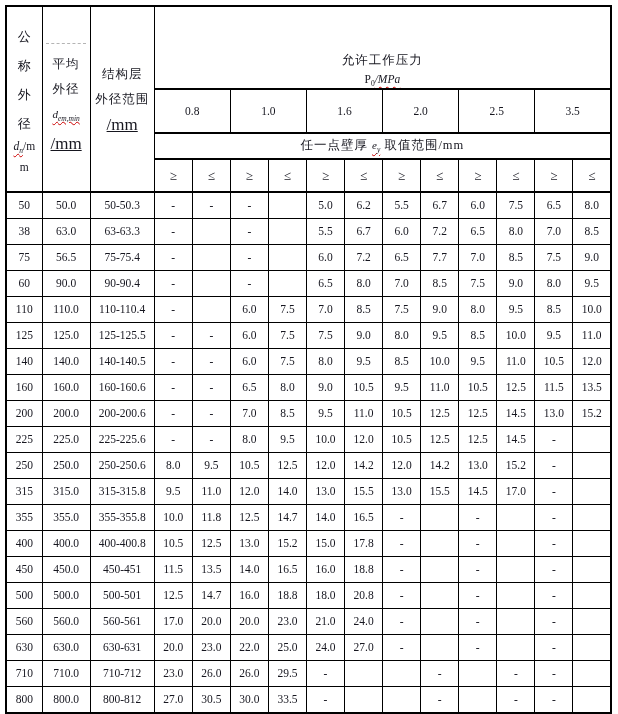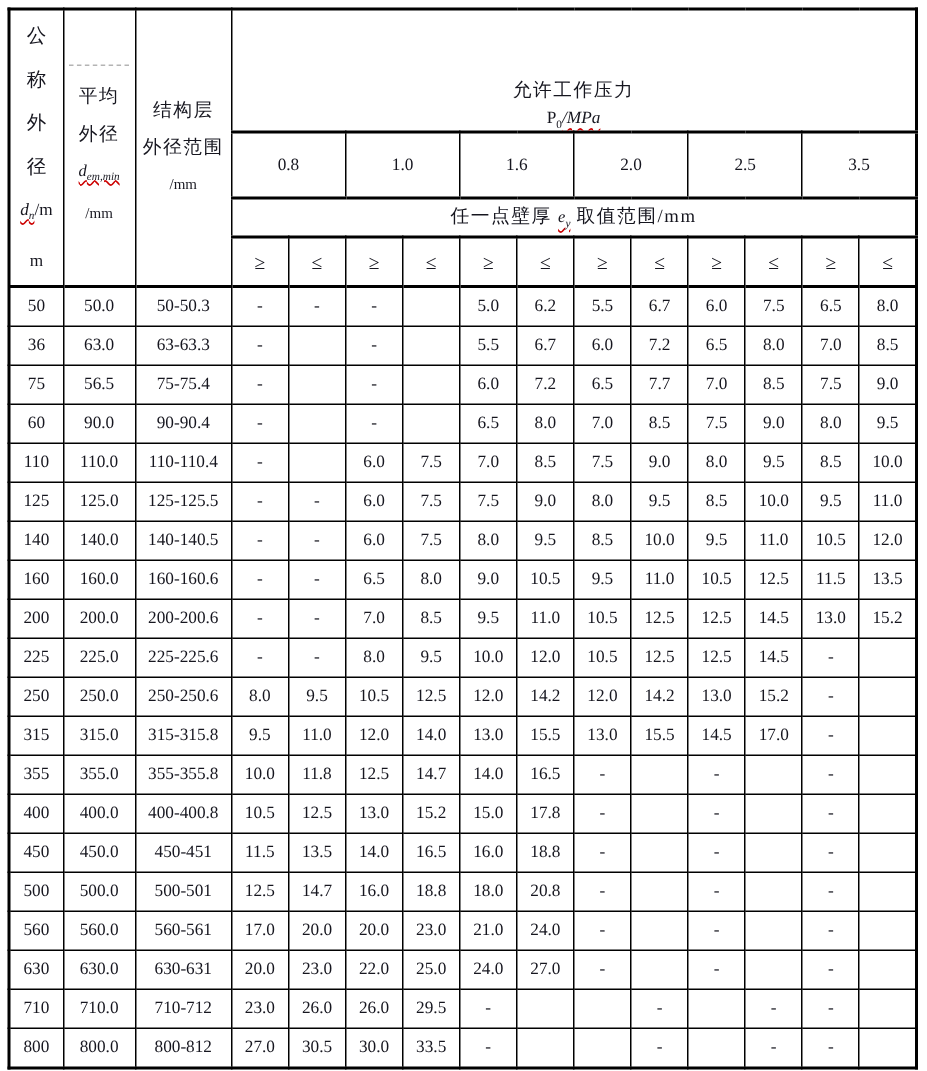--- a/index.html
+++ b/index.html
@@ -37,27 +37,27 @@
     text-decoration-style:wavy;
     text-decoration-color:#cc0000;
     text-decoration-thickness:1px;
     text-underline-offset:3px;
     font-style:italic;
   }
 
   
   .vhead { vertical-align:middle; }
   .vh1 span.ch { display:block; line-height:29px; font-size:13px; }
-  .vh1 .tail { display:block; line-height:30px; font-size:11.5px; }
+  .vh1 .tail { display:block; line-height:17px; font-size:11.5px; }
   .vstack2 { display:flex; flex-direction:column; justify-content:center; }
   .vstack2 .ln { line-height:25px; }
   .dash-line {
     border-top:1px dashed #b4b4b4; width:40px; margin:0 auto 8px auto; height:0;
   }
-  .unit { font-size:10px; }
+  .unit { font-size:17px;text-decoration:underline; }
   .pressure-title { font-size:12.5px; line-height:26px; letter-spacing:1px;margin-top:40px; }
   .pt-sym { font-size:11.5px; letter-spacing:0; }
 </style>
 </head>
 <body>
 
 <div class="wrap">
   <table class="grid">
     <colgroup>
       <col style="width:36px">
@@ -145,21 +145,21 @@
           <td>5.0</td>
           <td>6.2</td>
           <td>5.5</td>
           <td>6.7</td>
           <td>6.0</td>
           <td>7.5</td>
           <td>6.5</td>
           <td>8.0</td>
         </tr>
         <tr>
-          <td>36</td>
+          <td>38</td>
           <td>63.0</td>
           <td>63-63.3</td>
           <td>-</td>
           <td></td>
           <td>-</td>
           <td></td>
           <td>5.5</td>
           <td>6.7</td>
           <td>6.0</td>
           <td>7.2</td>

